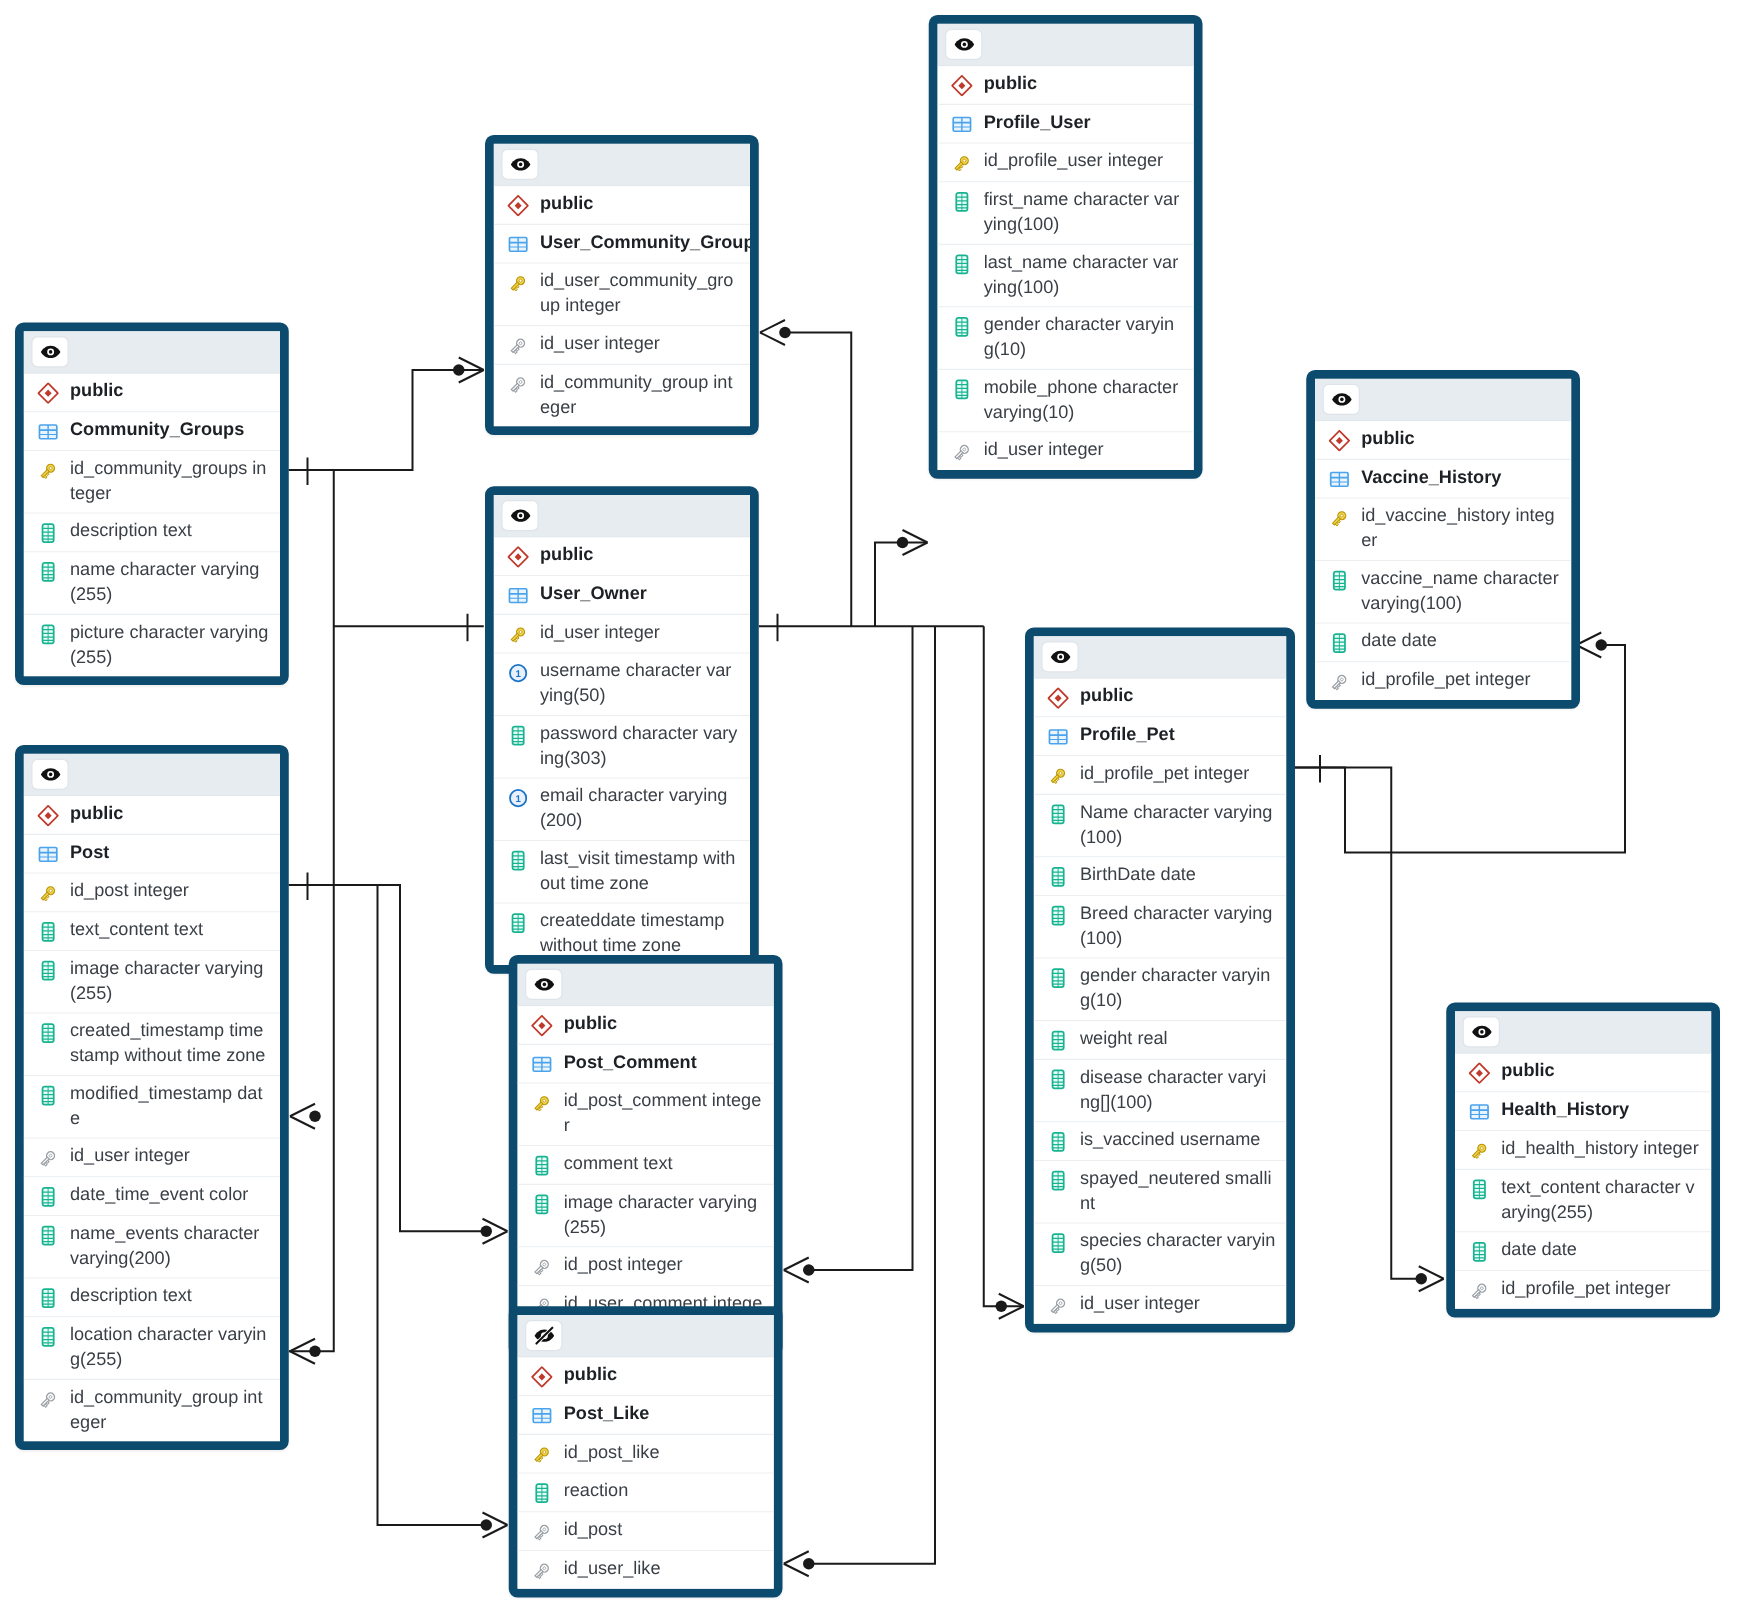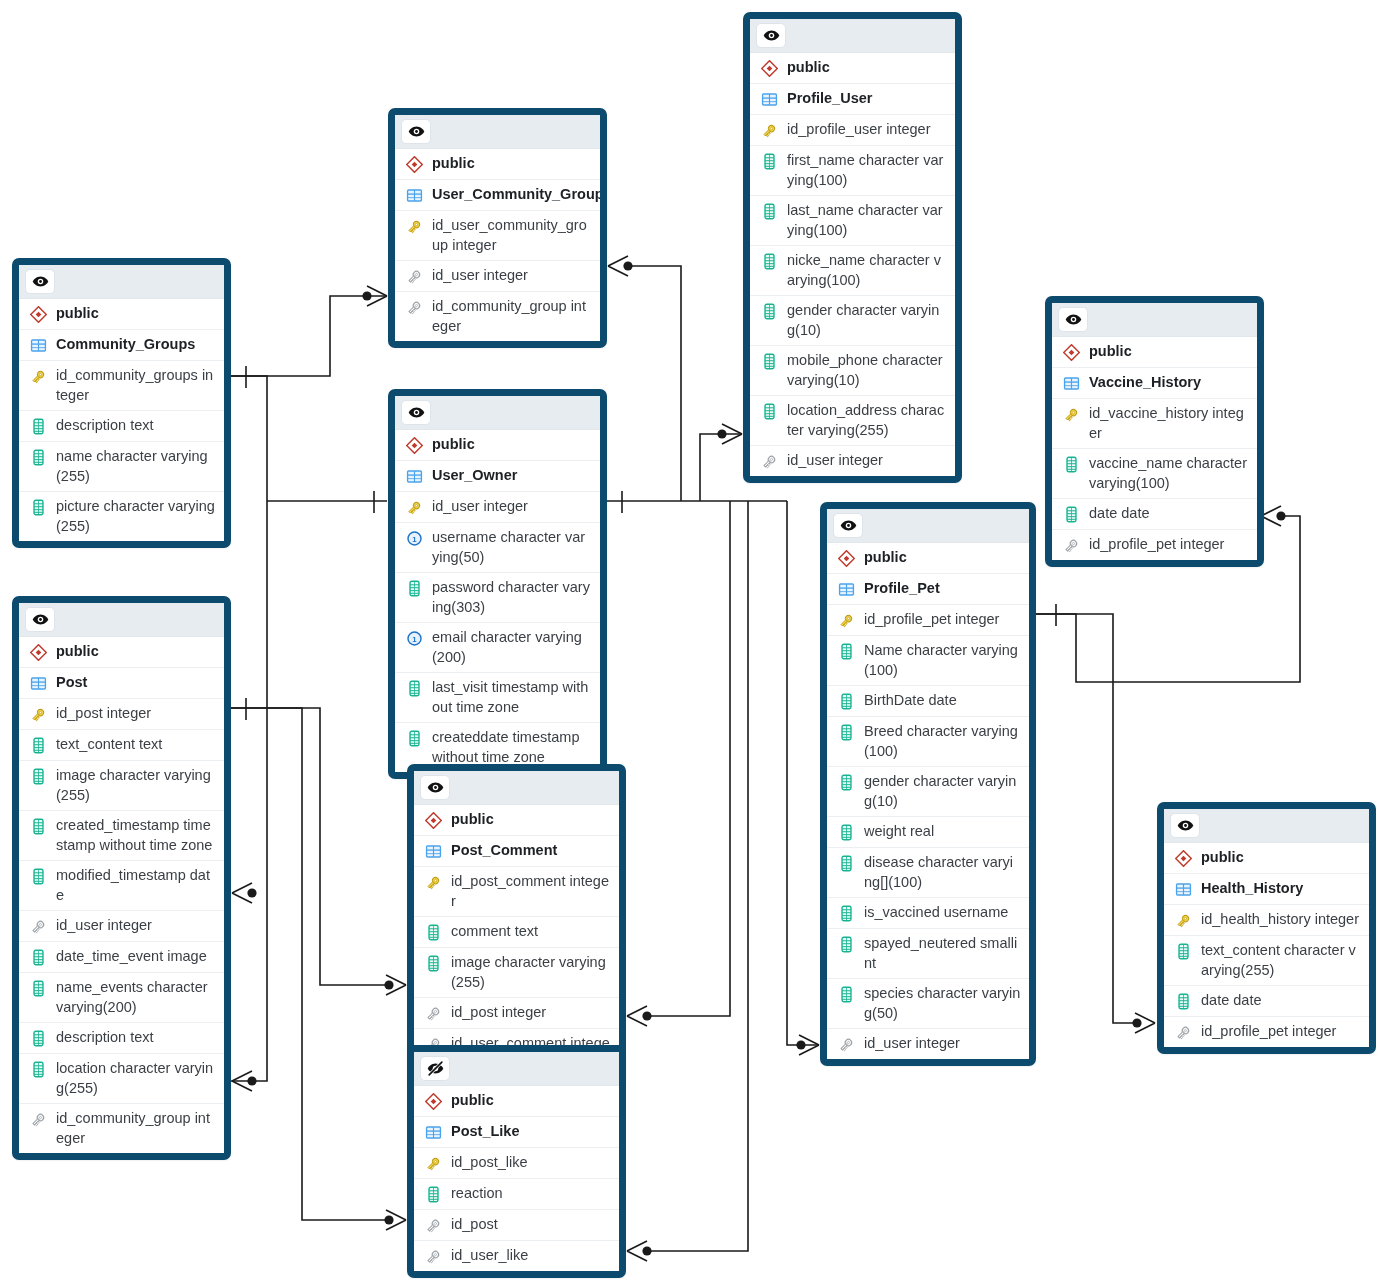--- a/index.html
+++ b/index.html
@@ -383,21 +383,21 @@
         <span class="ico">
   <svg class="i" width="15" height="17" viewBox="0 0 16 22" aria-hidden="true">
     <rect x="2.2" y="1.6" width="11.6" height="18.8" rx="2.2" fill="#e9fbf6" stroke="#18b491" stroke-width="1.8"></rect>
     <line x1="2.2" y1="6.2" x2="13.8" y2="6.2" stroke="#18b491" stroke-width="1.3"></line>
     <line x1="2.2" y1="10" x2="13.8" y2="10" stroke="#18b491" stroke-width="1.3"></line>
     <line x1="2.2" y1="13.8" x2="13.8" y2="13.8" stroke="#18b491" stroke-width="1.3"></line>
     <line x1="2.2" y1="17.2" x2="13.8" y2="17.2" stroke="#18b491" stroke-width="1.3"></line>
     <line x1="8" y1="1.6" x2="8" y2="20.4" stroke="#18b491" stroke-width="1"></line>
   </svg>
 </span>
-        <span class="txt">date_time_event image</span>
+        <span class="txt">date_time_event color</span>
       </div>
       <div class="row tall">
         <span class="ico">
   <svg class="i" width="15" height="17" viewBox="0 0 16 22" aria-hidden="true">
     <rect x="2.2" y="1.6" width="11.6" height="18.8" rx="2.2" fill="#e9fbf6" stroke="#18b491" stroke-width="1.8"></rect>
     <line x1="2.2" y1="6.2" x2="13.8" y2="6.2" stroke="#18b491" stroke-width="1.3"></line>
     <line x1="2.2" y1="10" x2="13.8" y2="10" stroke="#18b491" stroke-width="1.3"></line>
     <line x1="2.2" y1="13.8" x2="13.8" y2="13.8" stroke="#18b491" stroke-width="1.3"></line>
     <line x1="2.2" y1="17.2" x2="13.8" y2="17.2" stroke="#18b491" stroke-width="1.3"></line>
     <line x1="8" y1="1.6" x2="8" y2="20.4" stroke="#18b491" stroke-width="1"></line>
@@ -892,60 +892,34 @@
         <span class="ico">
   <svg class="i" width="15" height="17" viewBox="0 0 16 22" aria-hidden="true">
     <rect x="2.2" y="1.6" width="11.6" height="18.8" rx="2.2" fill="#e9fbf6" stroke="#18b491" stroke-width="1.8"></rect>
     <line x1="2.2" y1="6.2" x2="13.8" y2="6.2" stroke="#18b491" stroke-width="1.3"></line>
     <line x1="2.2" y1="10" x2="13.8" y2="10" stroke="#18b491" stroke-width="1.3"></line>
     <line x1="2.2" y1="13.8" x2="13.8" y2="13.8" stroke="#18b491" stroke-width="1.3"></line>
     <line x1="2.2" y1="17.2" x2="13.8" y2="17.2" stroke="#18b491" stroke-width="1.3"></line>
     <line x1="8" y1="1.6" x2="8" y2="20.4" stroke="#18b491" stroke-width="1"></line>
   </svg>
 </span>
-        <span class="txt">nicke_name character varying(100)</span>
-      </div>
-      <div class="row tall">
-        <span class="ico">
-  <svg class="i" width="15" height="17" viewBox="0 0 16 22" aria-hidden="true">
-    <rect x="2.2" y="1.6" width="11.6" height="18.8" rx="2.2" fill="#e9fbf6" stroke="#18b491" stroke-width="1.8"></rect>
-    <line x1="2.2" y1="6.2" x2="13.8" y2="6.2" stroke="#18b491" stroke-width="1.3"></line>
-    <line x1="2.2" y1="10" x2="13.8" y2="10" stroke="#18b491" stroke-width="1.3"></line>
-    <line x1="2.2" y1="13.8" x2="13.8" y2="13.8" stroke="#18b491" stroke-width="1.3"></line>
-    <line x1="2.2" y1="17.2" x2="13.8" y2="17.2" stroke="#18b491" stroke-width="1.3"></line>
-    <line x1="8" y1="1.6" x2="8" y2="20.4" stroke="#18b491" stroke-width="1"></line>
-  </svg>
-</span>
         <span class="txt">gender character varying(10)</span>
       </div>
       <div class="row tall">
         <span class="ico">
   <svg class="i" width="15" height="17" viewBox="0 0 16 22" aria-hidden="true">
     <rect x="2.2" y="1.6" width="11.6" height="18.8" rx="2.2" fill="#e9fbf6" stroke="#18b491" stroke-width="1.8"></rect>
     <line x1="2.2" y1="6.2" x2="13.8" y2="6.2" stroke="#18b491" stroke-width="1.3"></line>
     <line x1="2.2" y1="10" x2="13.8" y2="10" stroke="#18b491" stroke-width="1.3"></line>
     <line x1="2.2" y1="13.8" x2="13.8" y2="13.8" stroke="#18b491" stroke-width="1.3"></line>
     <line x1="2.2" y1="17.2" x2="13.8" y2="17.2" stroke="#18b491" stroke-width="1.3"></line>
     <line x1="8" y1="1.6" x2="8" y2="20.4" stroke="#18b491" stroke-width="1"></line>
   </svg>
 </span>
         <span class="txt">mobile_phone character varying(10)</span>
-      </div>
-      <div class="row tall">
-        <span class="ico">
-  <svg class="i" width="15" height="17" viewBox="0 0 16 22" aria-hidden="true">
-    <rect x="2.2" y="1.6" width="11.6" height="18.8" rx="2.2" fill="#e9fbf6" stroke="#18b491" stroke-width="1.8"></rect>
-    <line x1="2.2" y1="6.2" x2="13.8" y2="6.2" stroke="#18b491" stroke-width="1.3"></line>
-    <line x1="2.2" y1="10" x2="13.8" y2="10" stroke="#18b491" stroke-width="1.3"></line>
-    <line x1="2.2" y1="13.8" x2="13.8" y2="13.8" stroke="#18b491" stroke-width="1.3"></line>
-    <line x1="2.2" y1="17.2" x2="13.8" y2="17.2" stroke="#18b491" stroke-width="1.3"></line>
-    <line x1="8" y1="1.6" x2="8" y2="20.4" stroke="#18b491" stroke-width="1"></line>
-  </svg>
-</span>
-        <span class="txt">location_address character varying(255)</span>
       </div>
       <div class="row">
         <span class="ico">
   <svg class="i" width="18" height="18" viewBox="0 0 24 24" aria-hidden="true">
     <g transform="rotate(-45 12 12)">
       <circle cx="16.6" cy="12" r="4.2" fill="#fff" stroke="#9aa0a6" stroke-width="1.5"></circle>
       <circle cx="16.6" cy="12" r="1.5" fill="#fff" stroke="#9aa0a6" stroke-width=".9"></circle>
       <rect x="4" y="10.6" width="9.2" height="2.8" fill="#fff" stroke="#9aa0a6" stroke-width="1.3"></rect>
       <rect x="5.2" y="13.2" width="2.1" height="2.9" fill="#fff" stroke="#9aa0a6" stroke-width="1.1"></rect>
       <rect x="8.8" y="13.2" width="2.1" height="2.2" fill="#fff" stroke="#9aa0a6" stroke-width="1.1"></rect>

